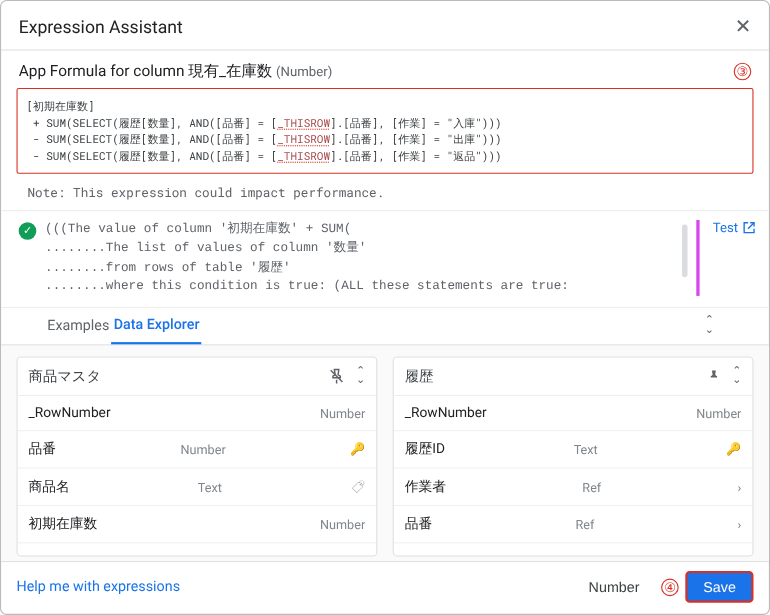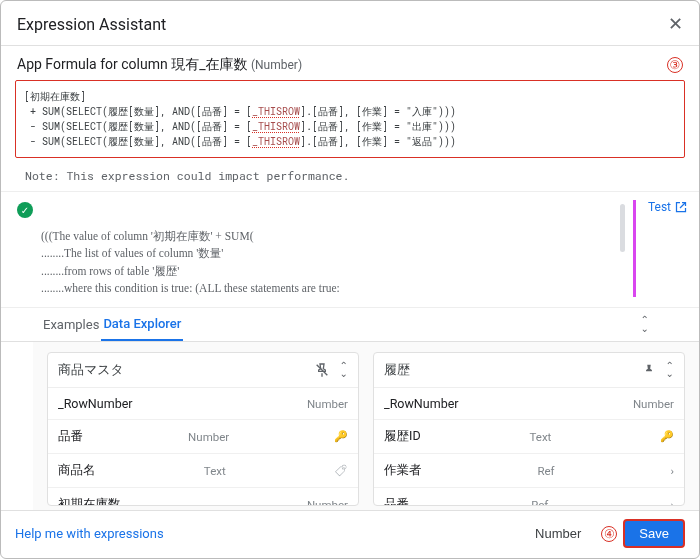--- a/index.html
+++ b/index.html
@@ -80,28 +80,27 @@
     border-radius: 50%;
     color: #fff;
     font-size: 10px;
     display: flex;
     align-items: center; justify-content: center;
     margin-right: 8px;
     margin-top: 2px;
     flex-shrink: 0;
   }
   .result-text {
-    font-family: Liberation Serif, serif;
+    font-family: Liberation Mono, monospace;
     font-size: 11.5px;
     color: #5f6368;
     line-height: 1.5;
     white-space: pre;
     flex: 1;
     overflow: hidden;
-    margin-top: 28px;
   }
   .right-col {
     display: flex;
     flex-direction: column;
     gap: 4px;
     padding: 0 12px;
     border-left: 3px solid #d946ef;
     align-self: stretch;
     align-items: center;
     justify-content: flex-start;
@@ -145,21 +144,20 @@
     padding-right: 10px;
     line-height: 0.8;
   }
   .explorer {
     flex: 1;
     display: flex;
     gap: 14px;
     padding: 10px 14px 4px 14px;
     background: #fafafa;
     overflow: hidden;
-    margin-left: 32px;
   }
   .panel {
     flex: 1;
     background: #fff;
     border: 1px solid #e0e0e0;
     border-radius: 4px;
     display: flex;
     flex-direction: column;
     overflow: hidden;
   }

